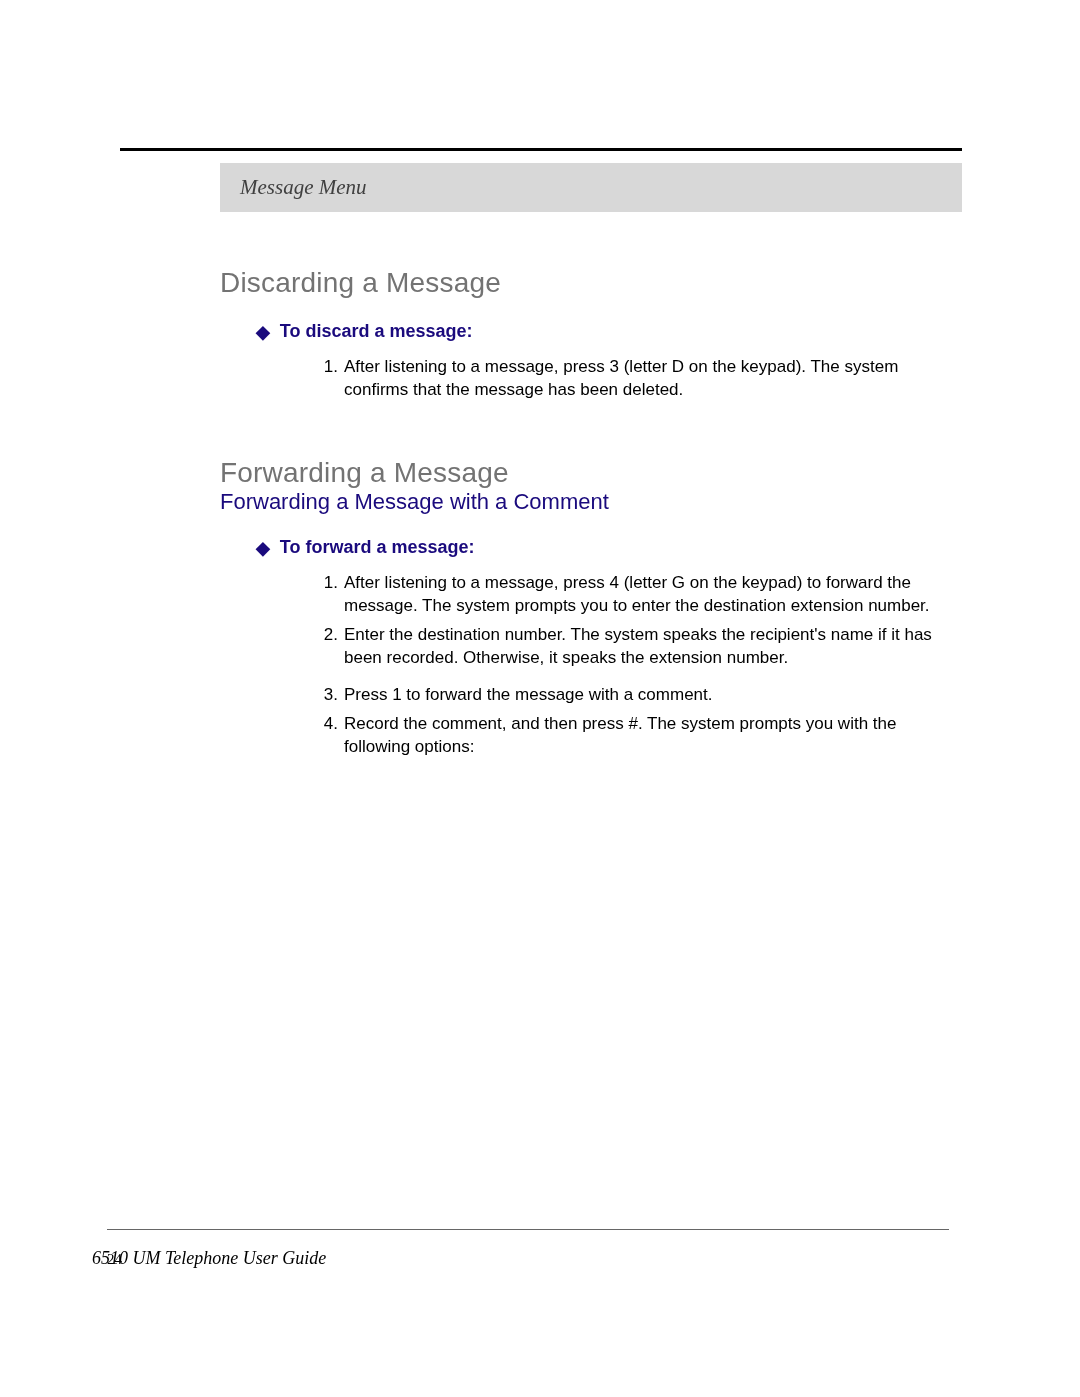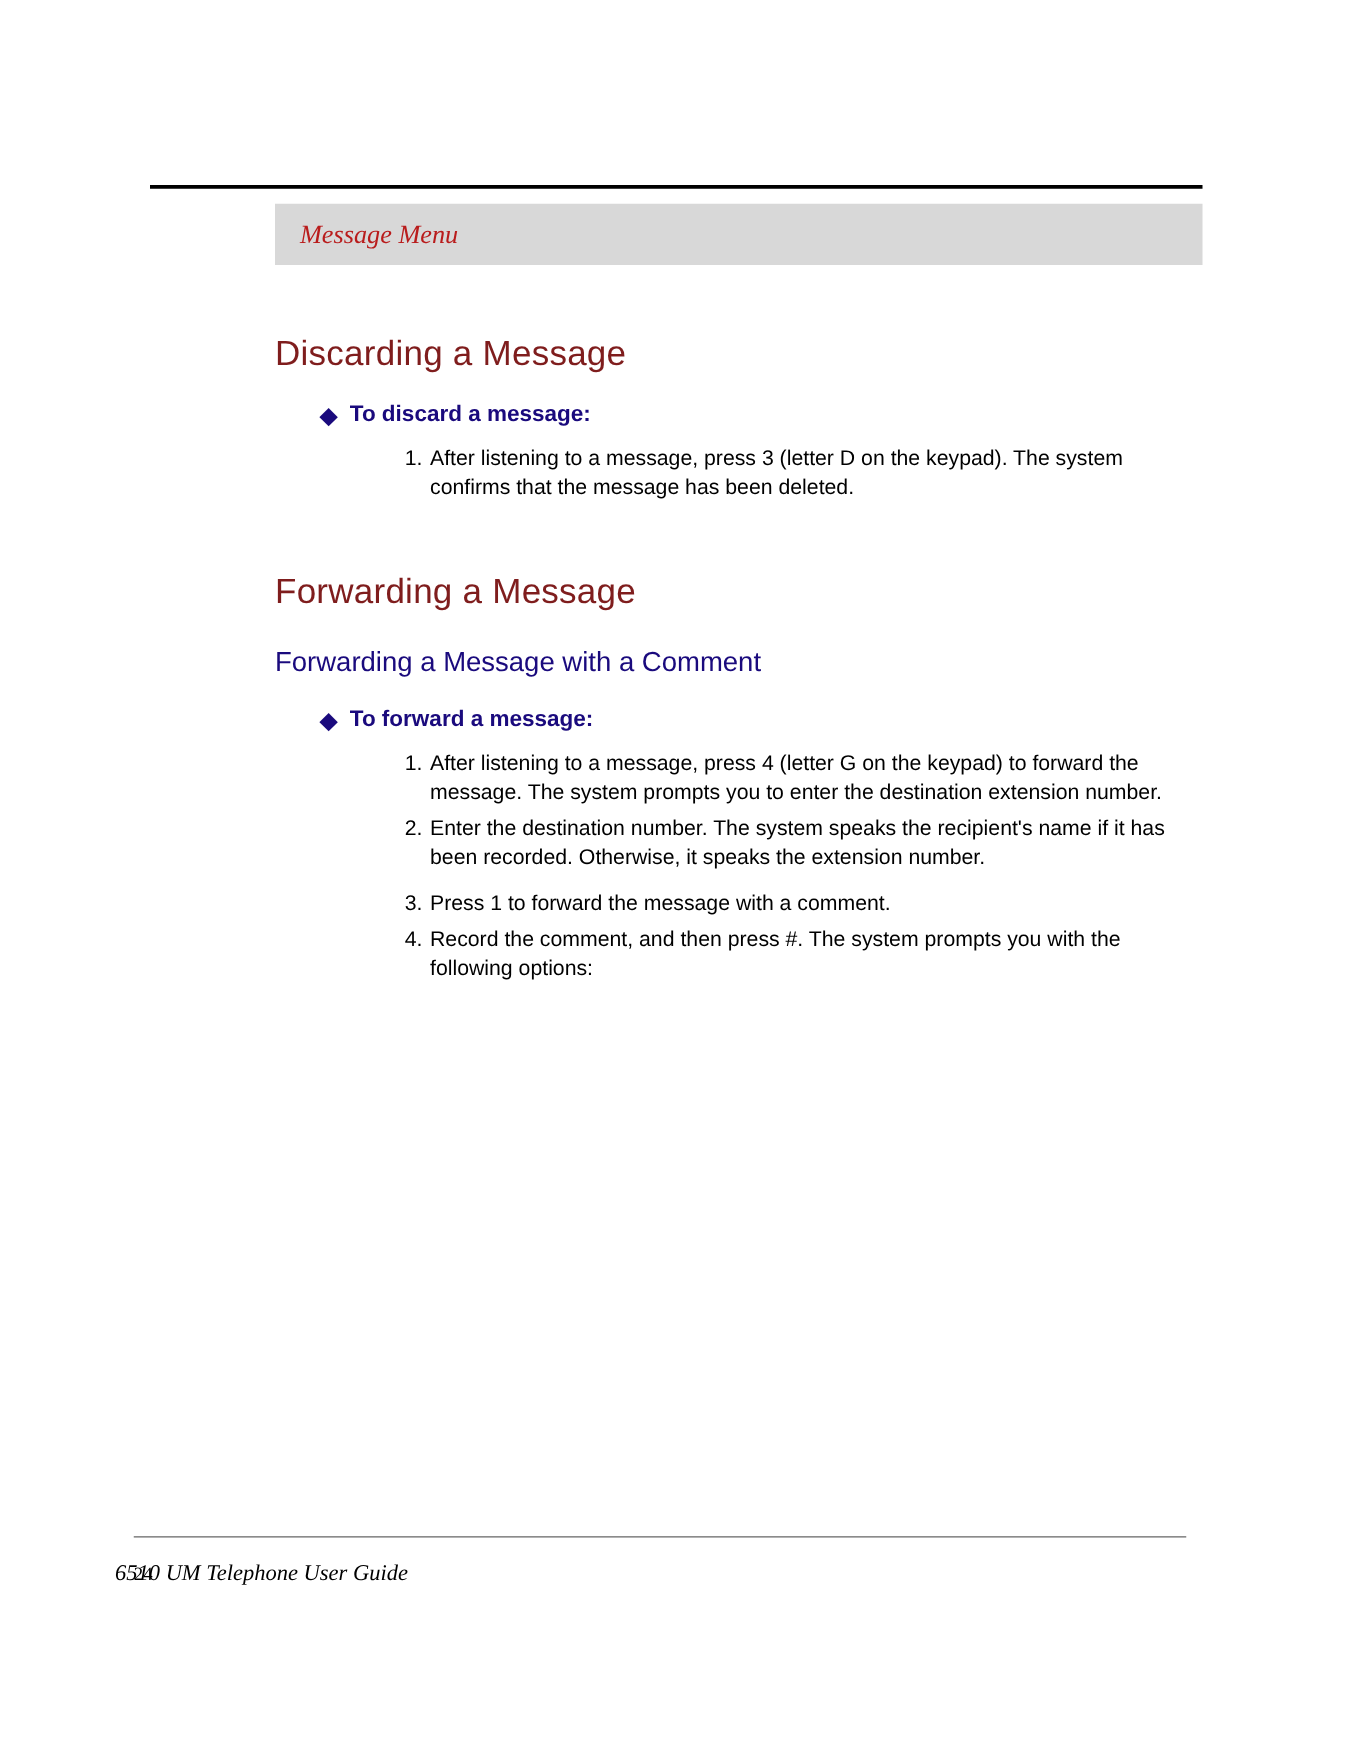--- a/index.html
+++ b/index.html
@@ -21,26 +21,26 @@
     border-top: 3px solid #000;
     margin-bottom: 12px;
   }
   .header-band {
     background: #d8d8d8;
     margin-left: 100px;
     padding: 12px 0 12px 20px;
     font-style: italic;
     font-size: 21px;
     font-family: Georgia, "Times New Roman", serif;
-    color: #b91c1c;
+    color: #404040;
   }
   .h1 {
     font-size: 28px;
     font-weight: 400;
-    color: #7f1d1d;
+    color: #737373;
     margin-left: 100px;
     margin-top: 55px;
     letter-spacing: 0.2px;
   }
   .task {
     display: flex;
     align-items: flex-start;
     margin-left: 136px;
     margin-top: 22px;
     color: #1a0a7d;
@@ -74,21 +74,20 @@
     margin-top: 18px;
     font-size: 17px;
     line-height: 1.35;
     padding-right: 10px;
   }
   .h2 {
     font-size: 22px;
     font-weight: 400;
     color: #1a0a7d;
     margin-left: 100px;
-    margin-top: 28px;
   }
   .note {
     margin-left: 194px;
     margin-top: 10px;
     color: #1a0a7d;
     font-weight: 700;
     font-size: 17px;
     line-height: 1.35;
     padding-right: 10px;
   }

